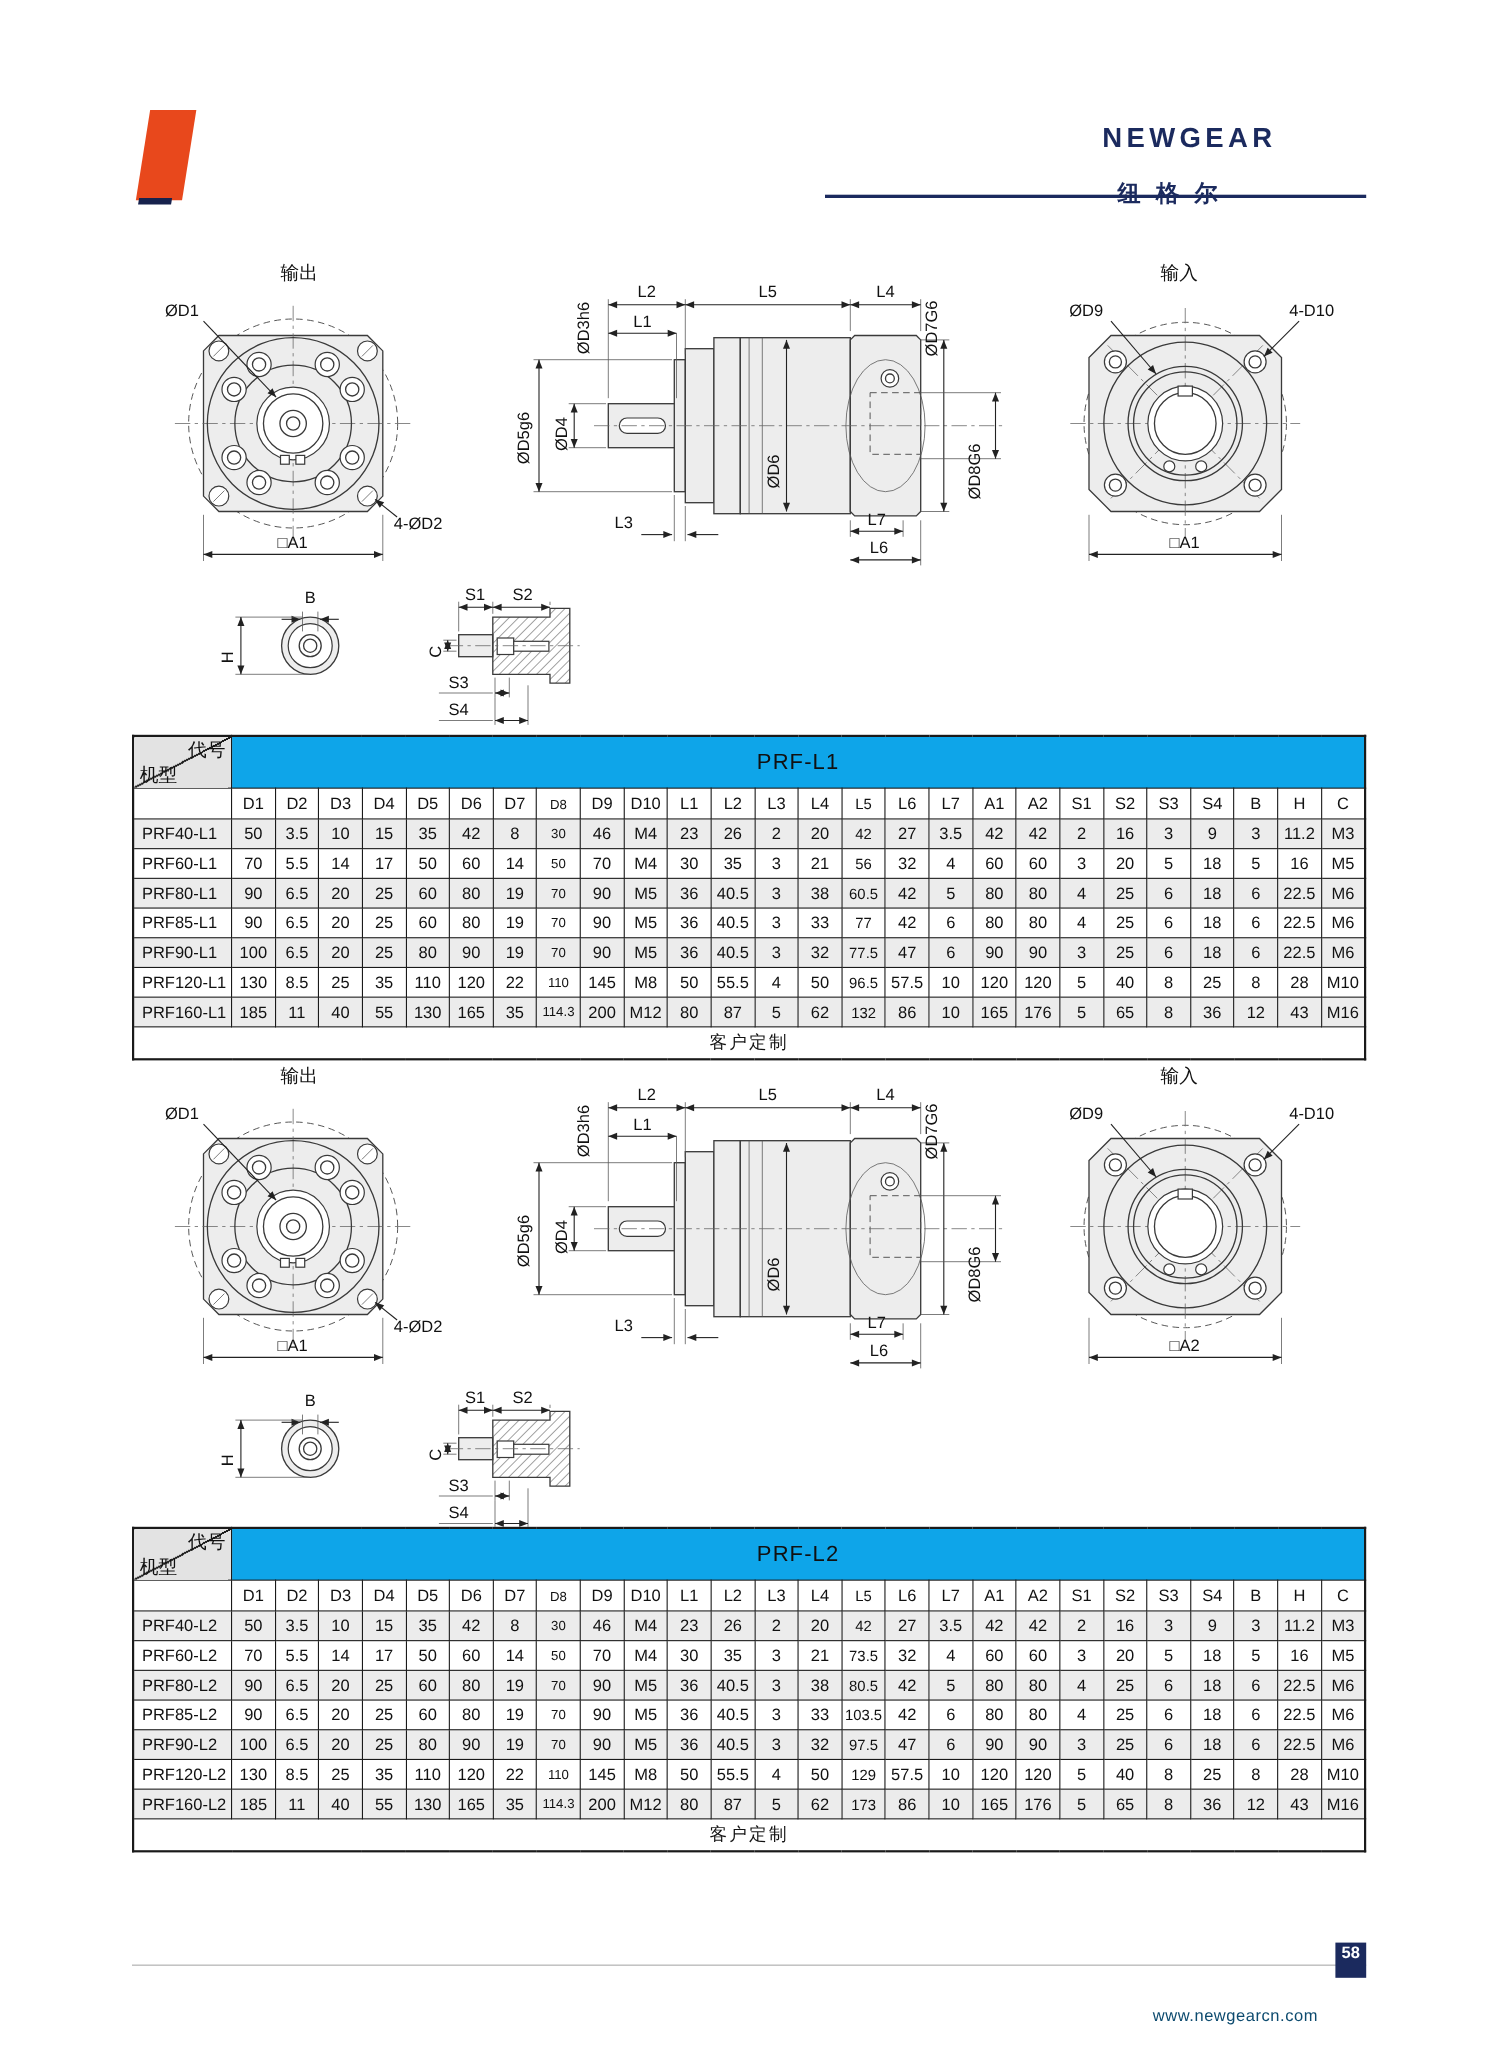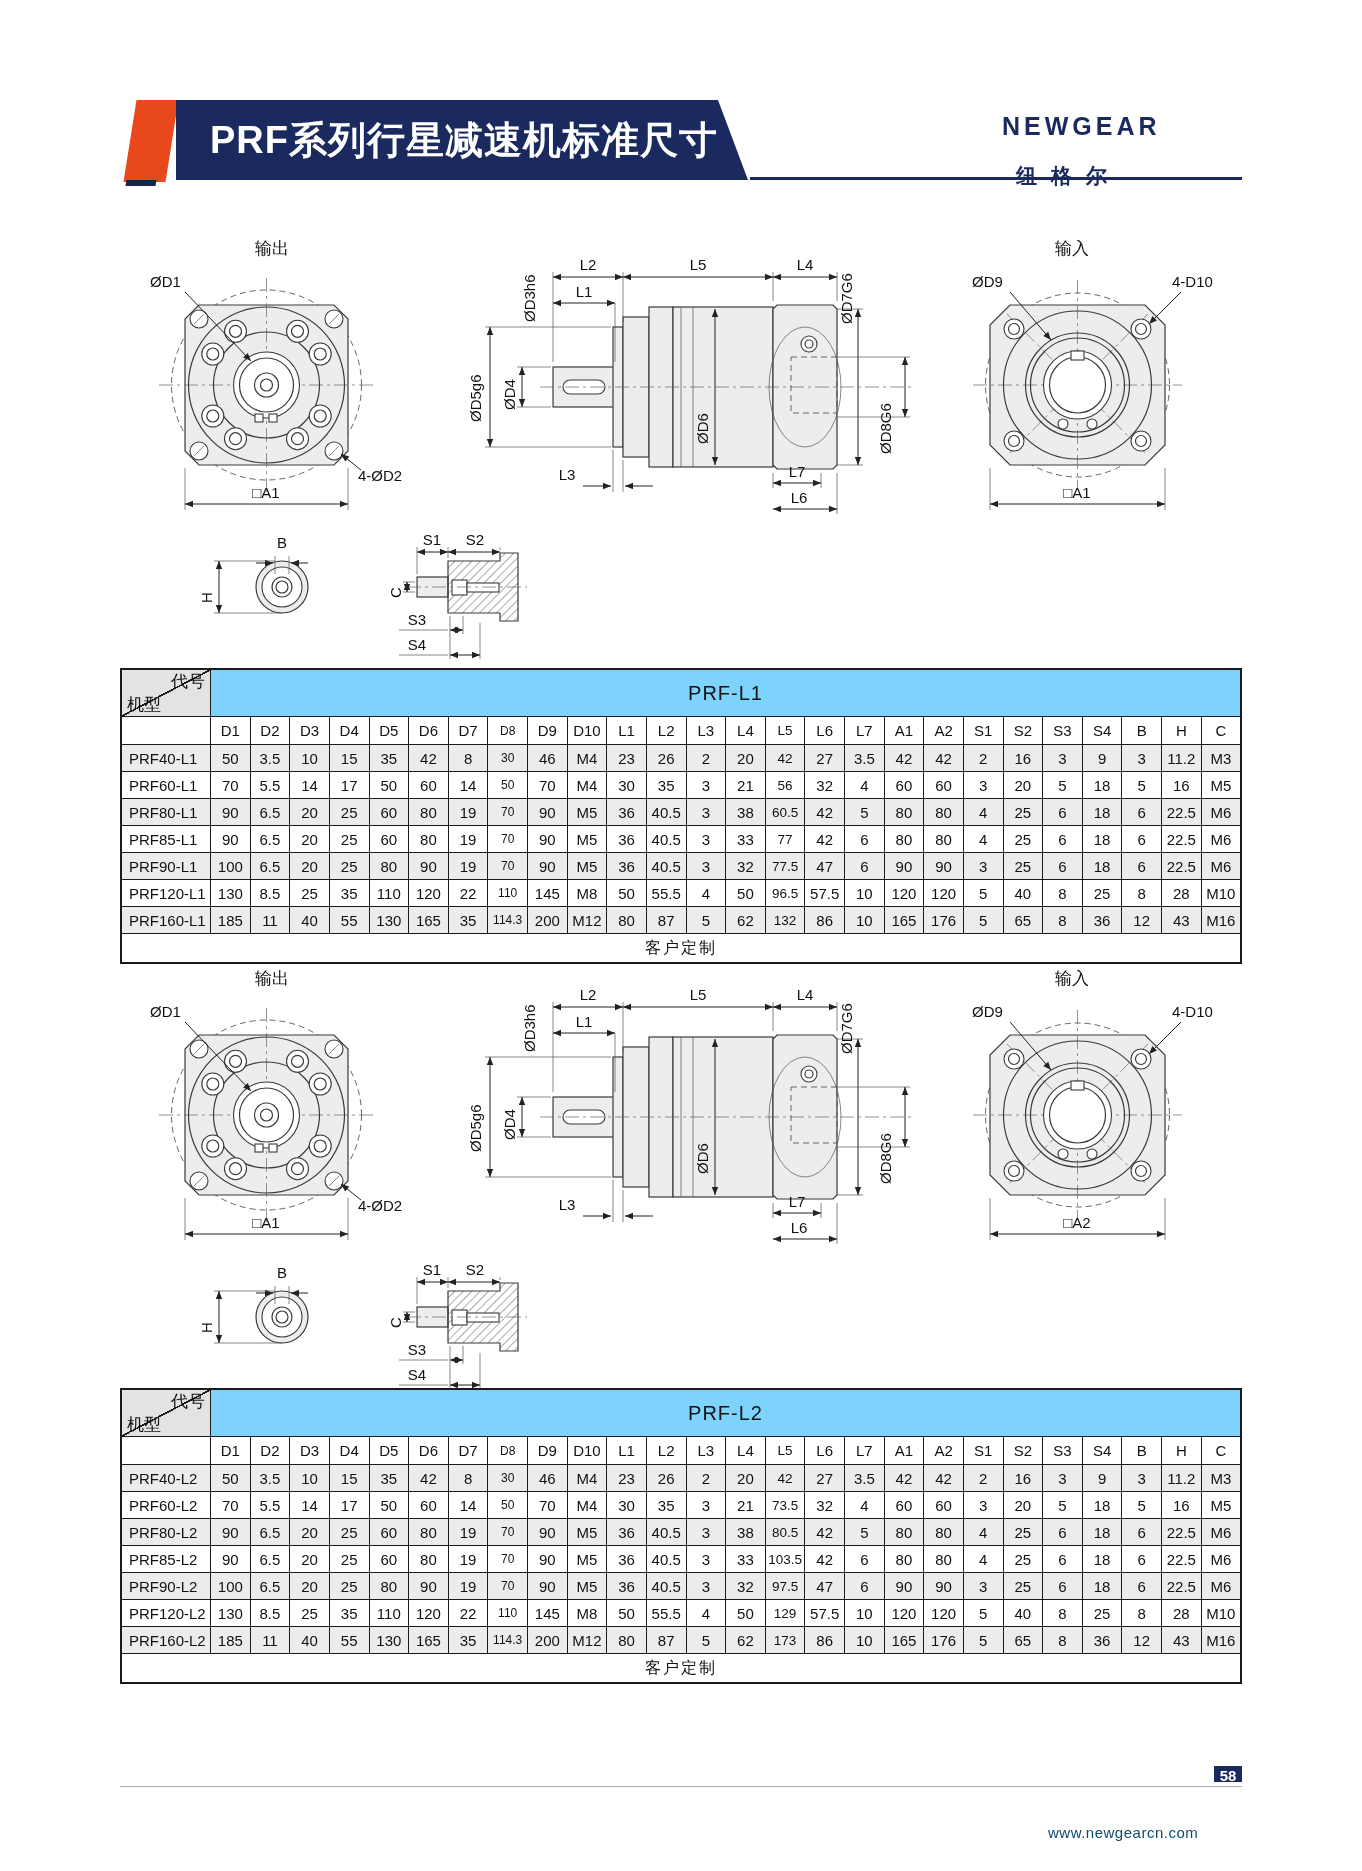--- a/index.html
+++ b/index.html
@@ -30,50 +30,47 @@
   .dim{fill:none;stroke:#222;stroke-width:1}
   .dtx{font:15px "Liberation Sans",sans-serif;fill:#111}
   .dtt{font:17px "Liberation Sans",sans-serif;fill:#111}
 
   
   .dim-table{position:absolute;left:120px;width:1122px;border-collapse:collapse;table-layout:fixed;
              border:2px solid #1a1a1a;background:#fff;font-size:15px;color:#111}
   .t1{top:668px}.t2{top:1388px}
   .dim-table td,.dim-table th{border:1px solid #1a1a1a;text-align:center;padding:0;height:26px;
              overflow:hidden;white-space:nowrap;font-weight:normal}
-  .title-row .title-cell{height:46px;font-size:20px;letter-spacing:1px;background:#7dd3fc}
+  .title-row .title-cell{height:46px;font-size:20px;letter-spacing:1px;background:#0ea5e9}
   .corner{width:88px;background-color:#e3e3e3;position:relative;height:46px;
           background-image:linear-gradient(to bottom right,transparent calc(50% - .8px),
             #1a1a1a calc(50% - .8px),#1a1a1a calc(50% + .8px),transparent calc(50% + .8px))}
   .corner span{position:absolute;font-size:17px;line-height:15px}
   .corner .c-top{top:4px;right:5px}
   .corner .c-bot{bottom:4px;left:5px}
   .cols td{height:27px}
   tbody tr.shade td{background:#ececec}
   .dim-table td.model{text-align:left;padding-left:7px}
   .dim-table td.col-D8{font-size:12px}
   .dim-table td.col-L5{font-size:13.5px}
   .dim-table tfoot td{height:28px;font-size:16px;letter-spacing:2px}
 
   
   .foot-rule{position:absolute;left:120px;top:1786px;width:1122px;height:1px;background:#aaa}
   .foot-url{position:absolute;left:1048px;top:1824px;font-size:15px;color:#0c4a6e;letter-spacing:.5px}
-  .foot-page{position:absolute;left:1214px;top:1766px;width:28px;height:16px;background:#1b2a5e;
+  .foot-page{position:absolute;left:1214px;top:1766px;width:28px;height:32px;background:#1b2a5e;
              color:#fff;font-size:15px;font-weight:bold;text-align:center;line-height:20px}
 </style>
 </head>
 <body>
 
 <div class="page">
 
   <div class="red-chip"></div>
   <div class="red-chip-shadow"></div>
-  <div class="banner">
-    <span class="title">PRF系列行星减速机标准尺寸</span>
-  </div>
   <div class="header-rule"></div>
   <div class="logo">
     <div class="en">NEWGEAR</div>
     <div class="cn">纽格尔</div>
   </div>
 
   <svg class="diag d1" viewBox="0 0 1130 430">
     <defs>
       <marker id="ar1" viewBox="0 0 10 10" refX="10" refY="5" markerWidth="10" markerHeight="8" orient="auto-start-reverse">
           <path d="M0,1 L10,5 L0,9 Z" fill="#222"></path>

